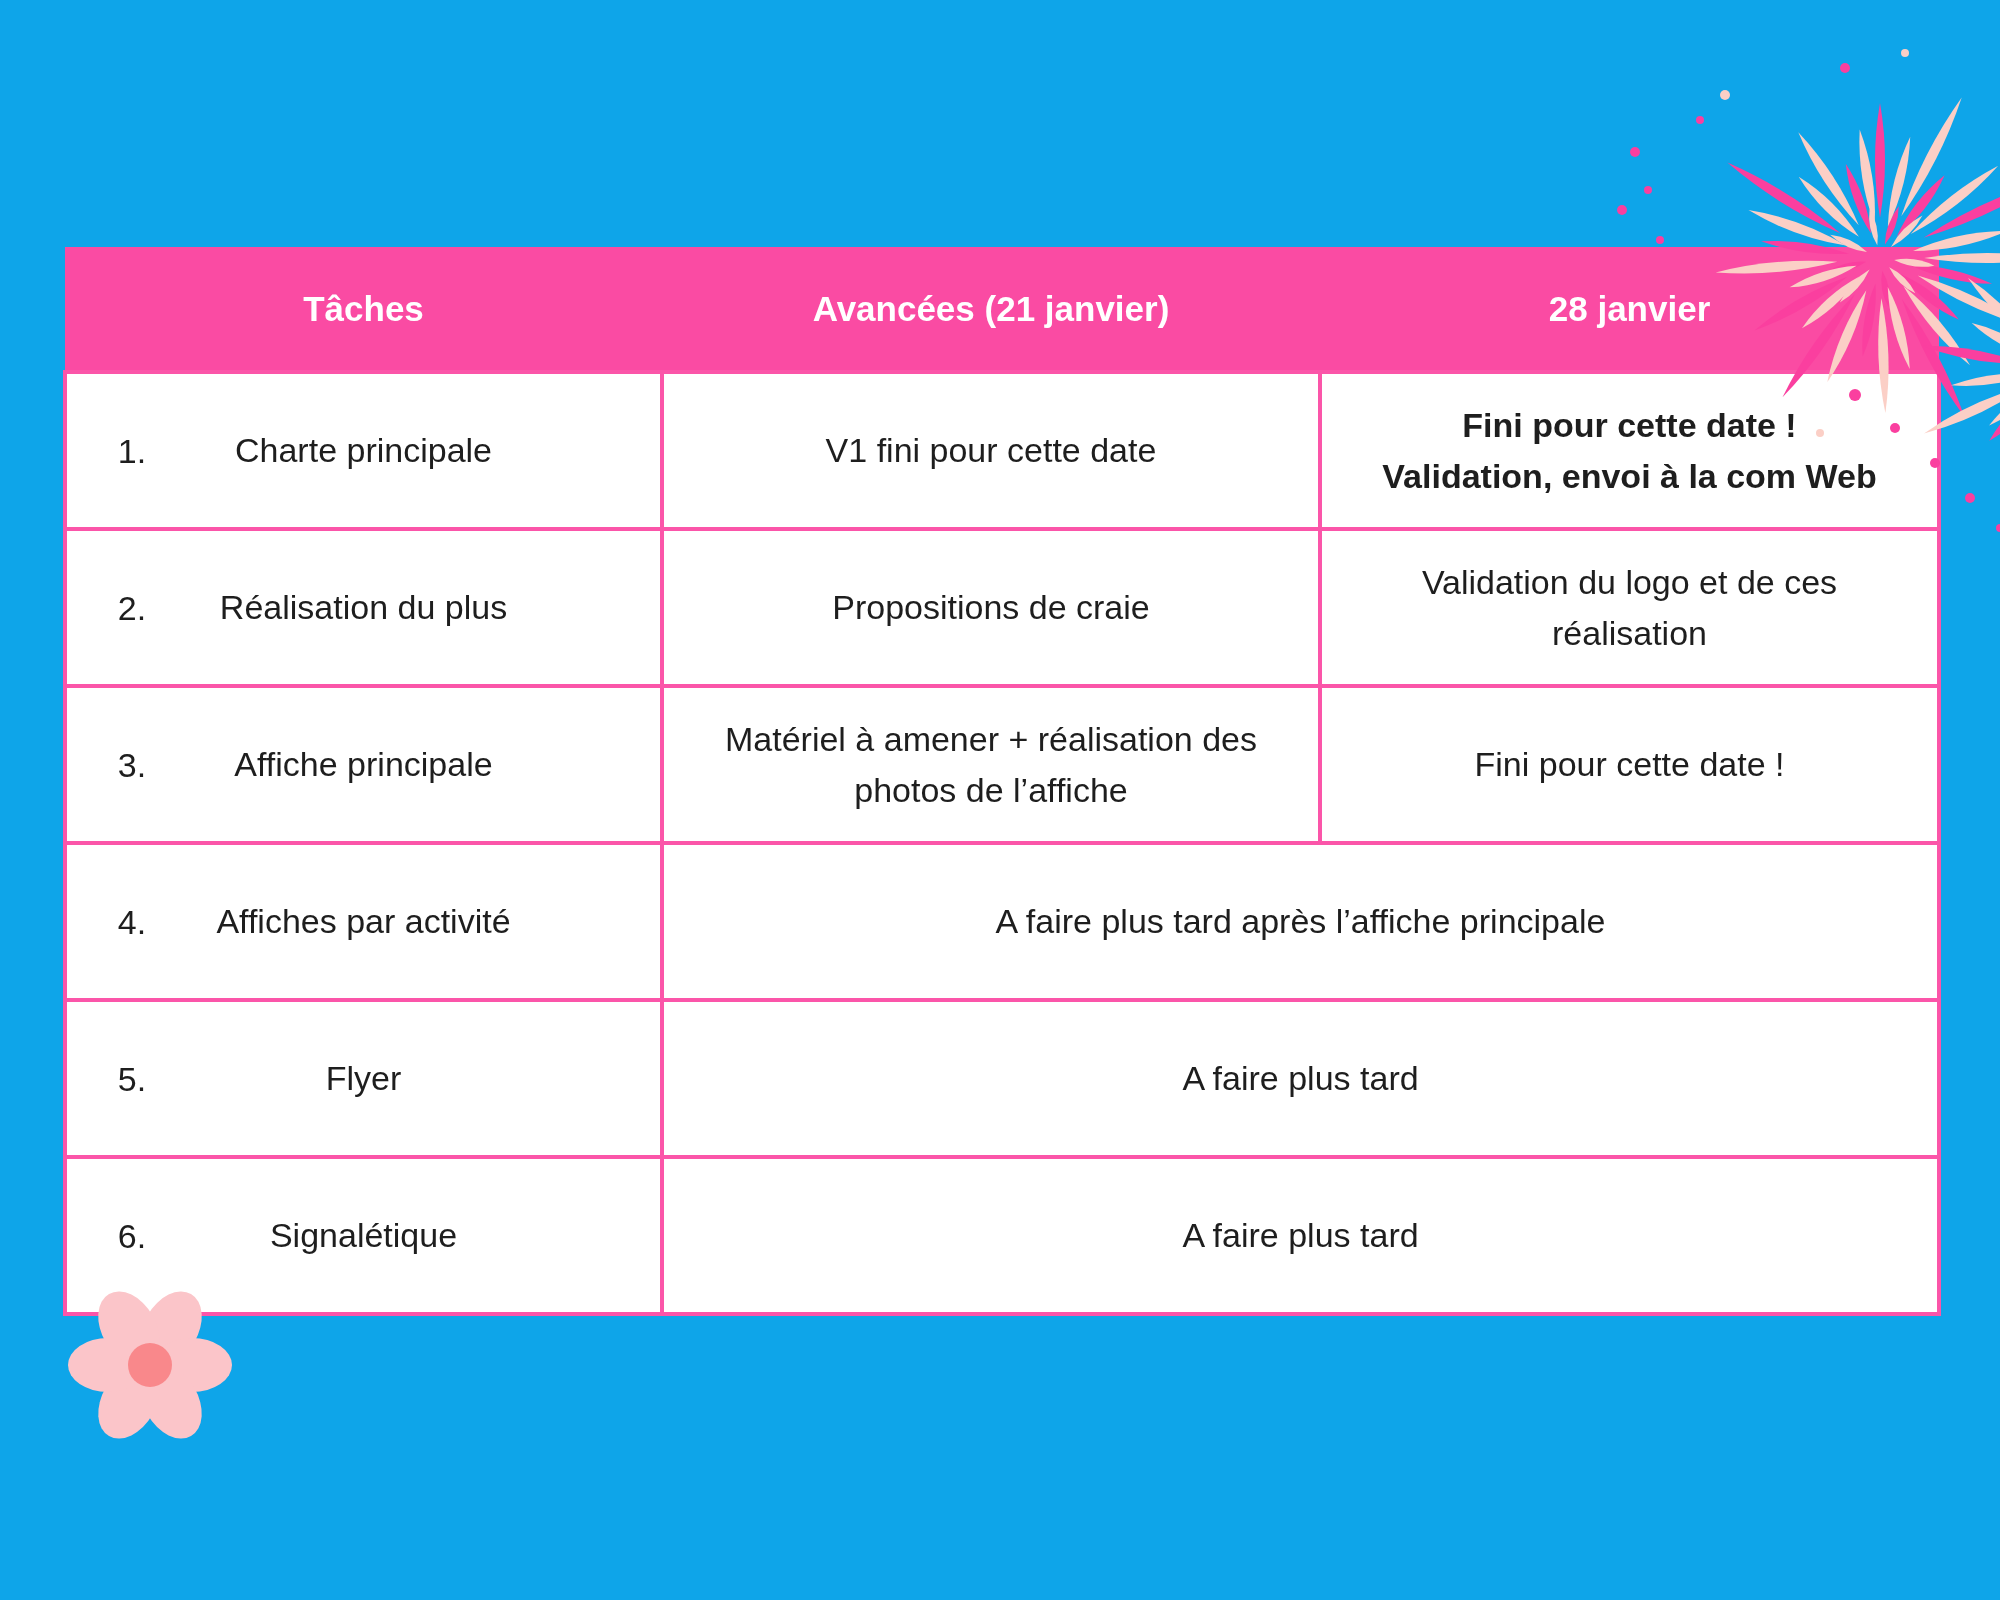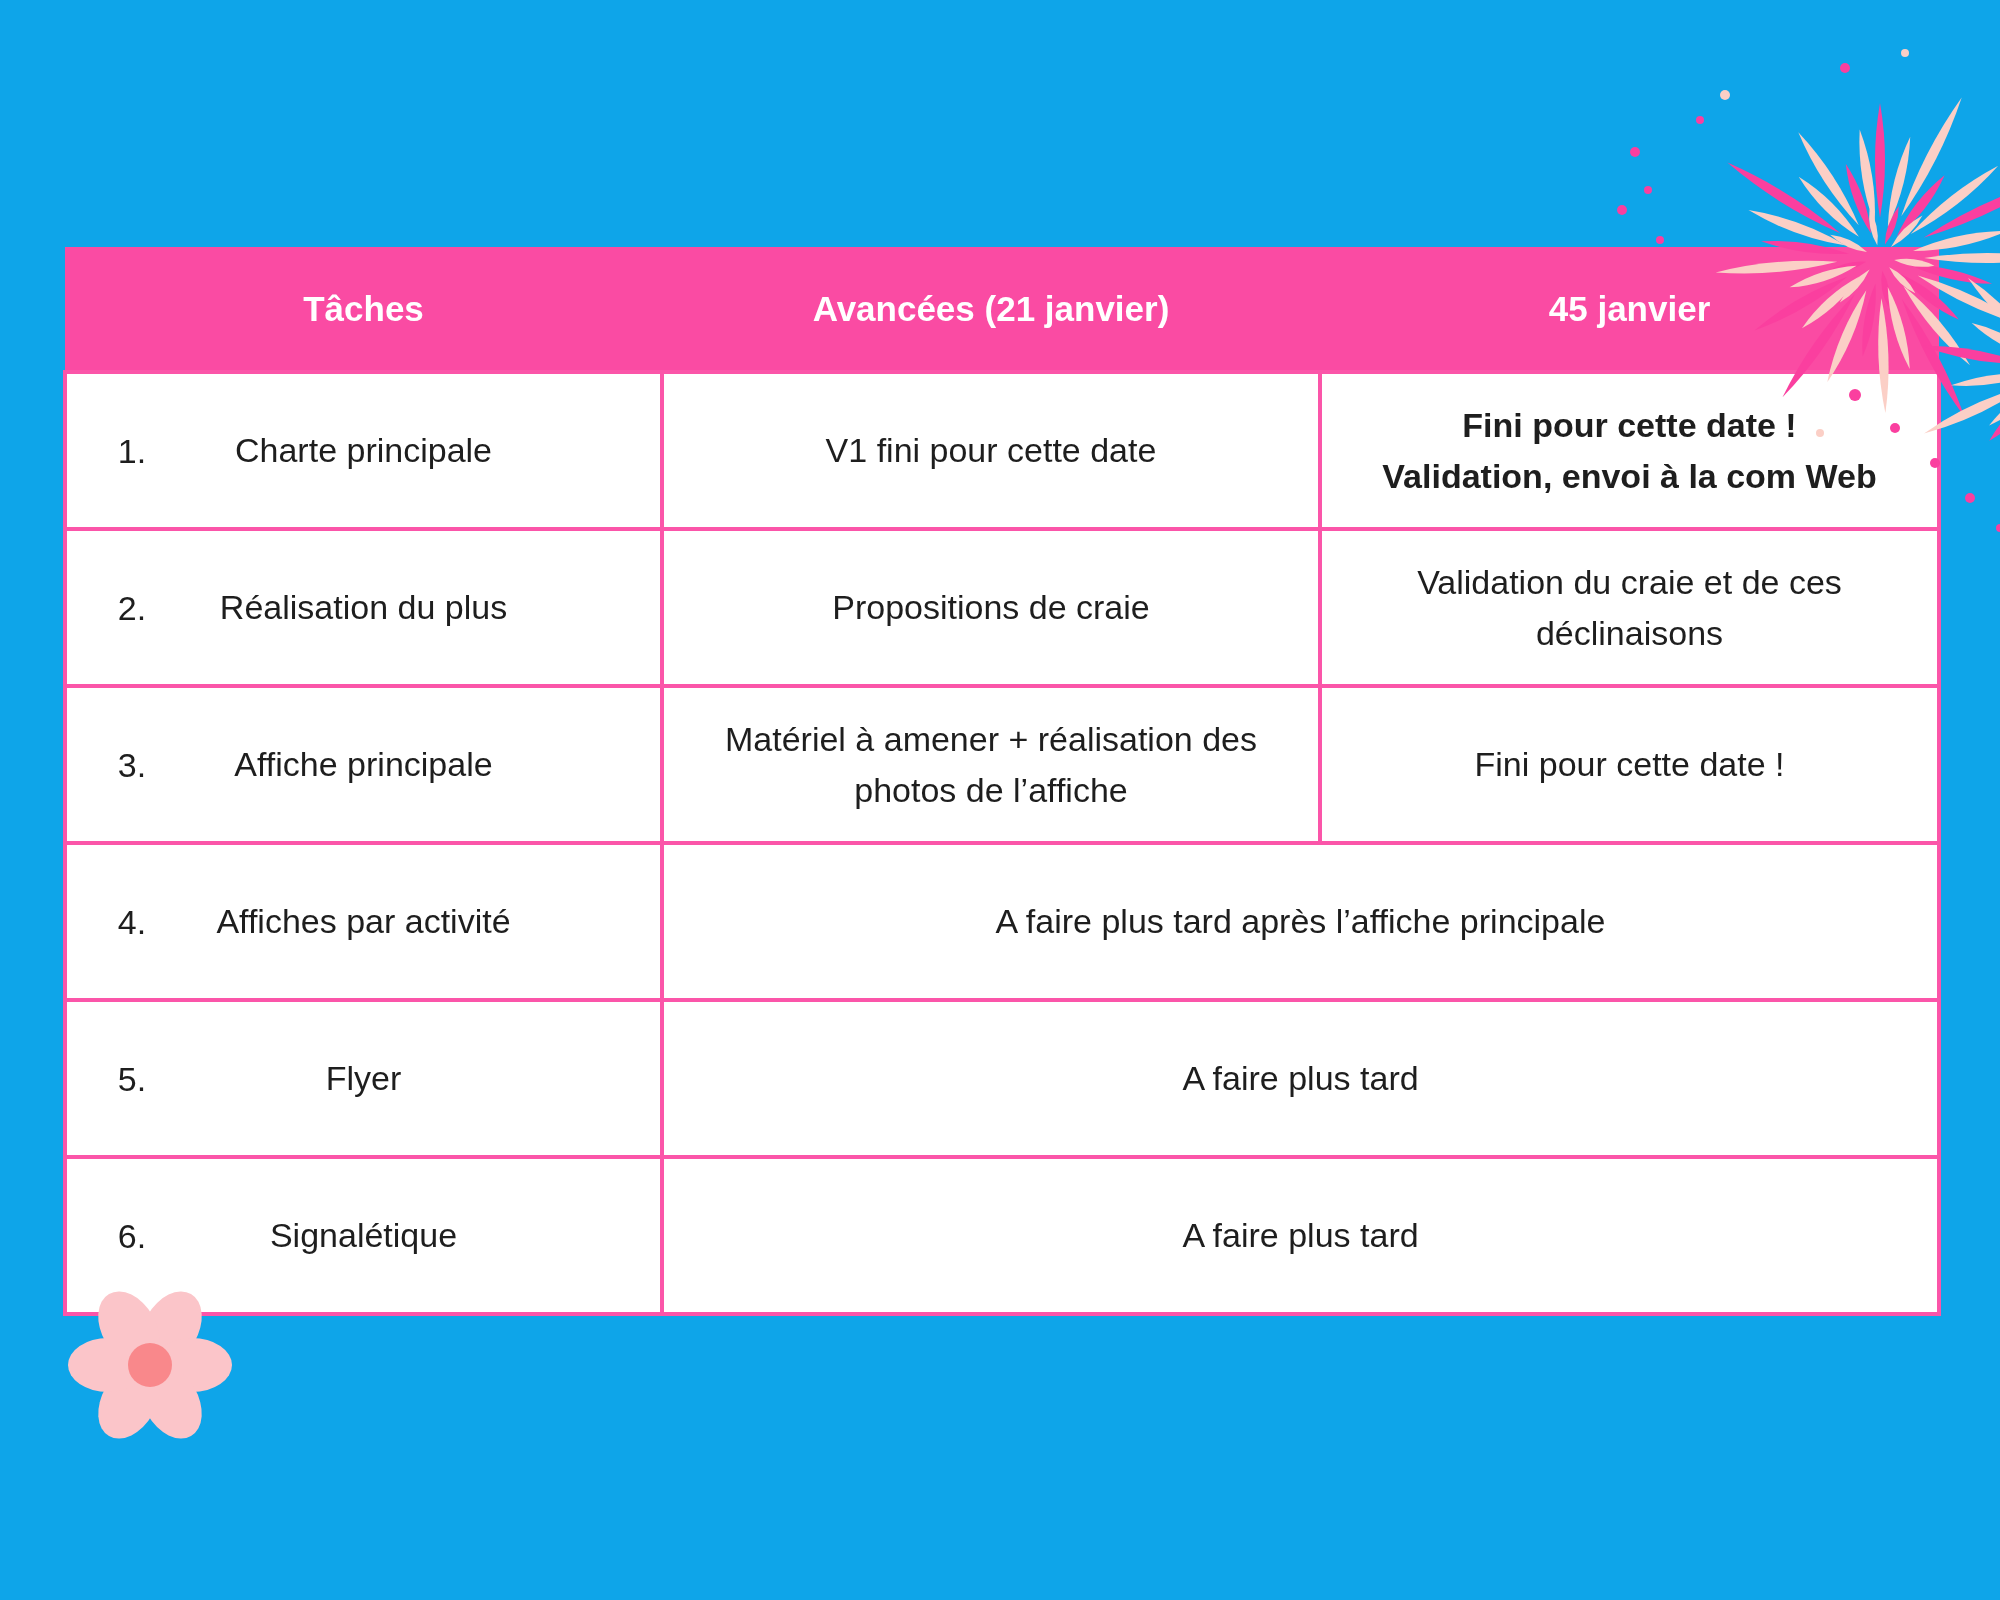--- a/index.html
+++ b/index.html
@@ -67,42 +67,42 @@
   <table class="planner">
     <colgroup>
       <col style="width:597px">
       <col style="width:658px">
       <col style="width:619px">
     </colgroup>
     <thead>
       <tr>
         <th>Tâches</th>
         <th>Avancées (21 janvier)</th>
-        <th>45 janvier</th>
+        <th>28 janvier</th>
       </tr>
     </thead>
     <tbody>
       <tr>
         <td class="task-cell">
           <span class="row-num">1.</span>
           <span>Charte principale</span>
         </td>
         <td>V1 fini pour cette date</td>
         <td class="bold-cell">
           <div>Fini pour cette date !</div>
           <div>Validation, envoi à la com Web</div>
         </td>
       </tr>
       <tr>
         <td class="task-cell">
           <span class="row-num">2.</span>
           <span>Réalisation du plus</span>
         </td>
         <td>Propositions de craie</td>
-        <td>Validation du craie et de ces déclinaisons</td>
+        <td>Validation du logo et de ces réalisation</td>
       </tr>
       <tr>
         <td class="task-cell">
           <span class="row-num">3.</span>
           <span>Affiche principale</span>
         </td>
         <td>Matériel à amener + réalisation des photos de l’affiche</td>
         <td>Fini pour cette date !</td>
       </tr>
       <tr>

